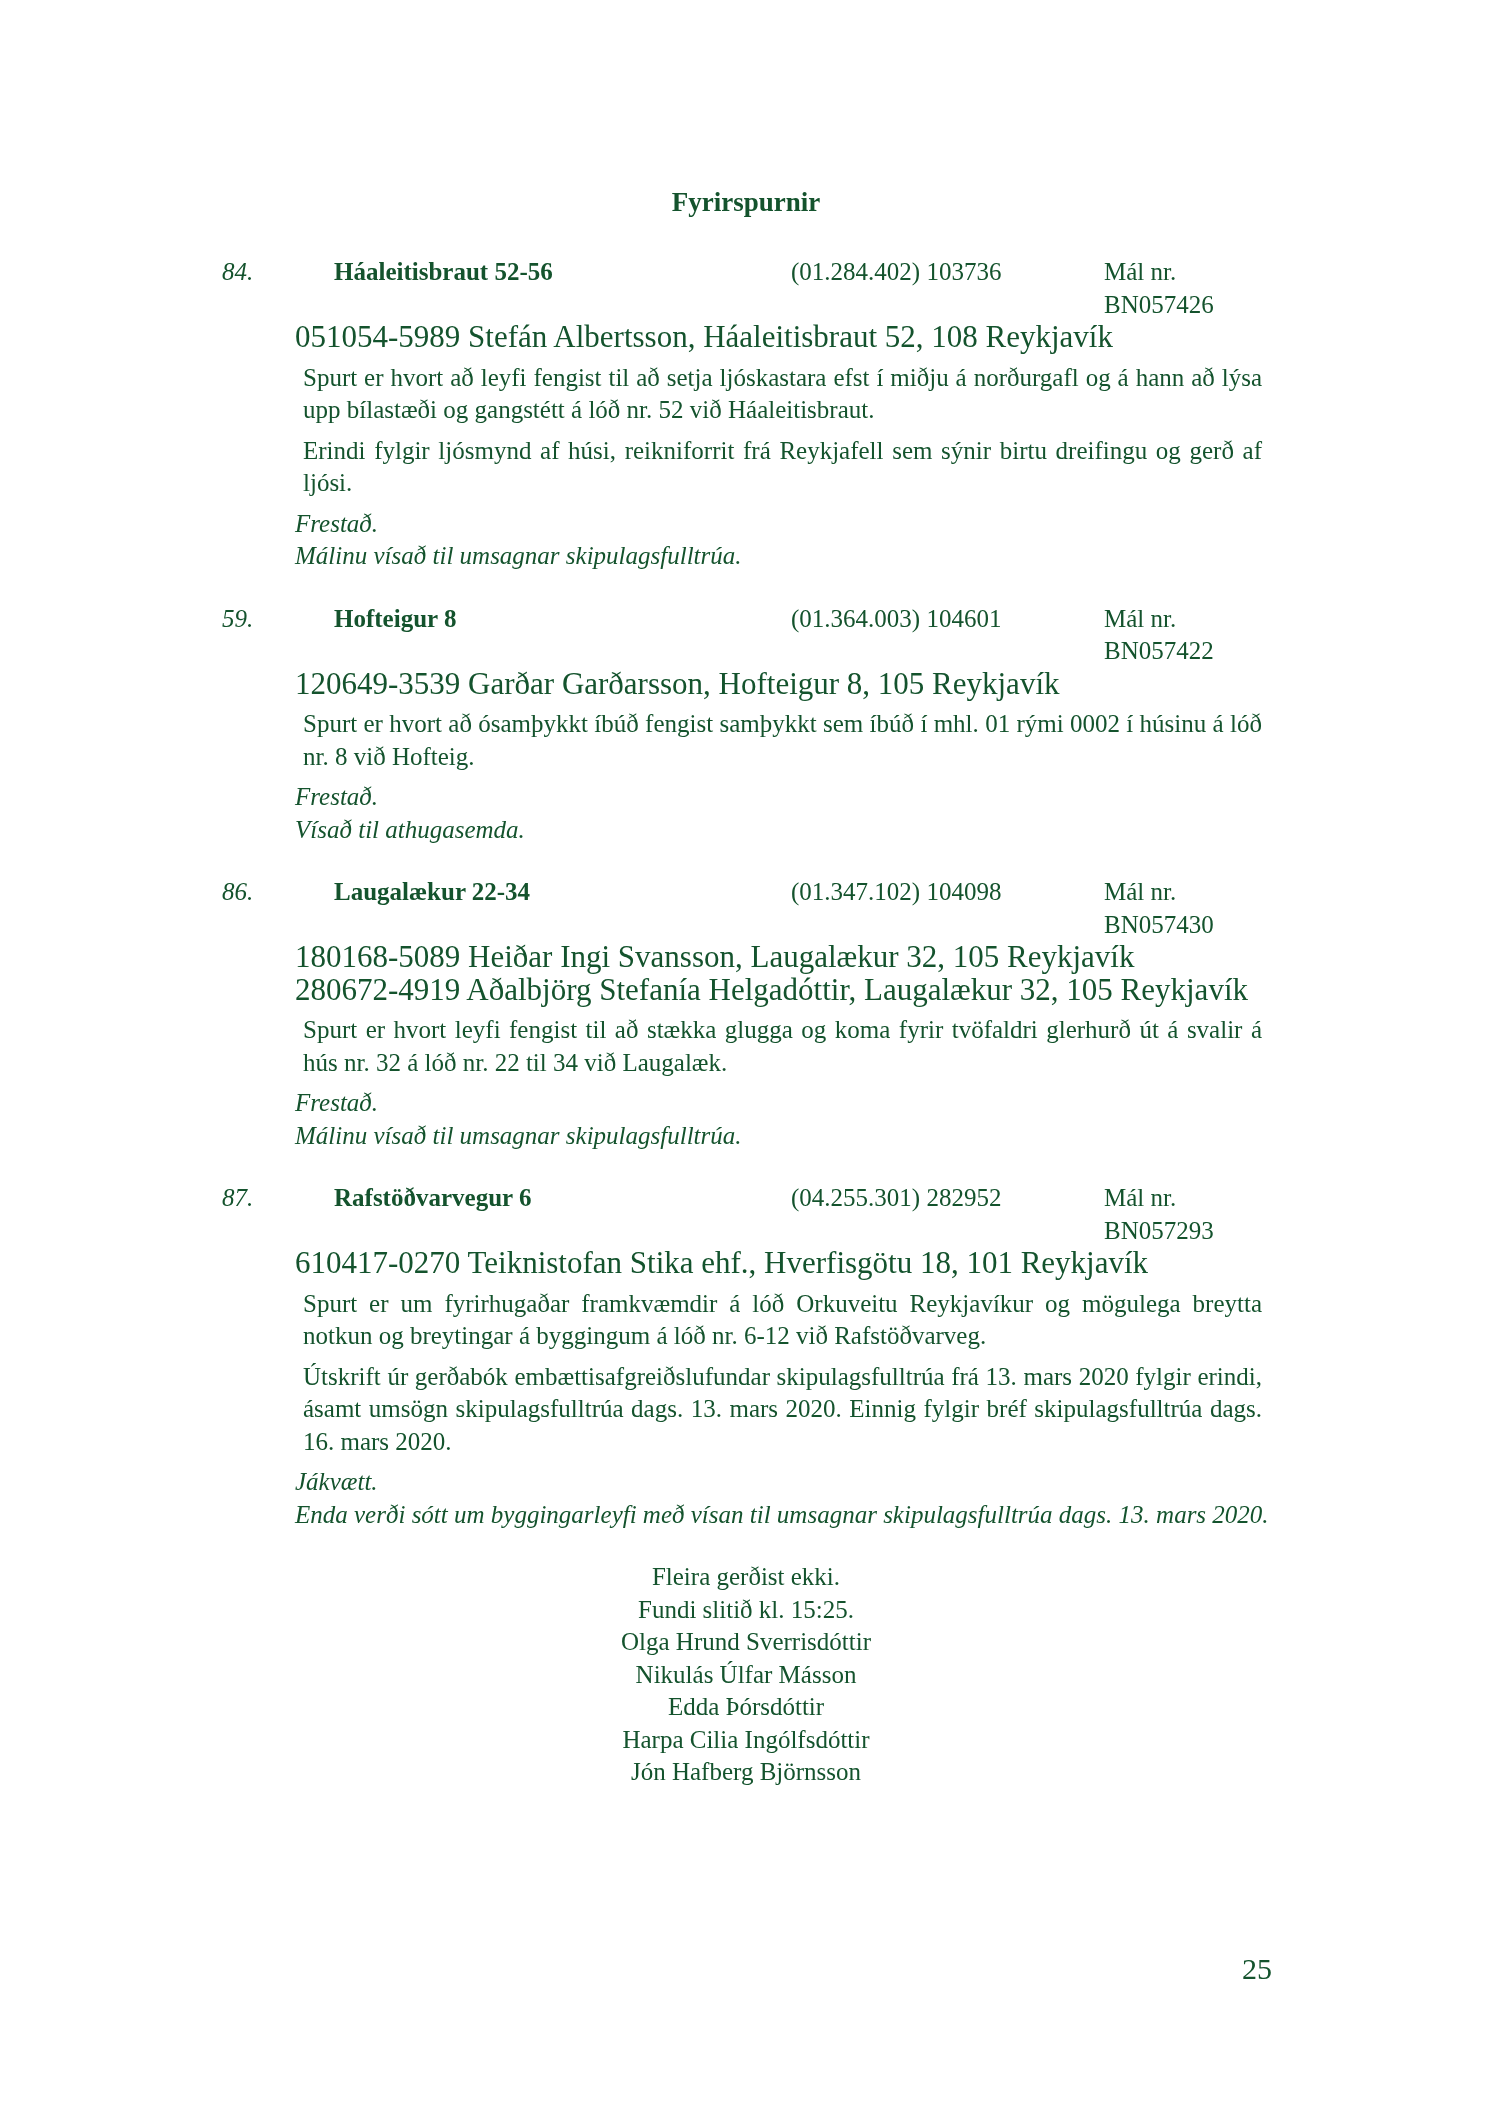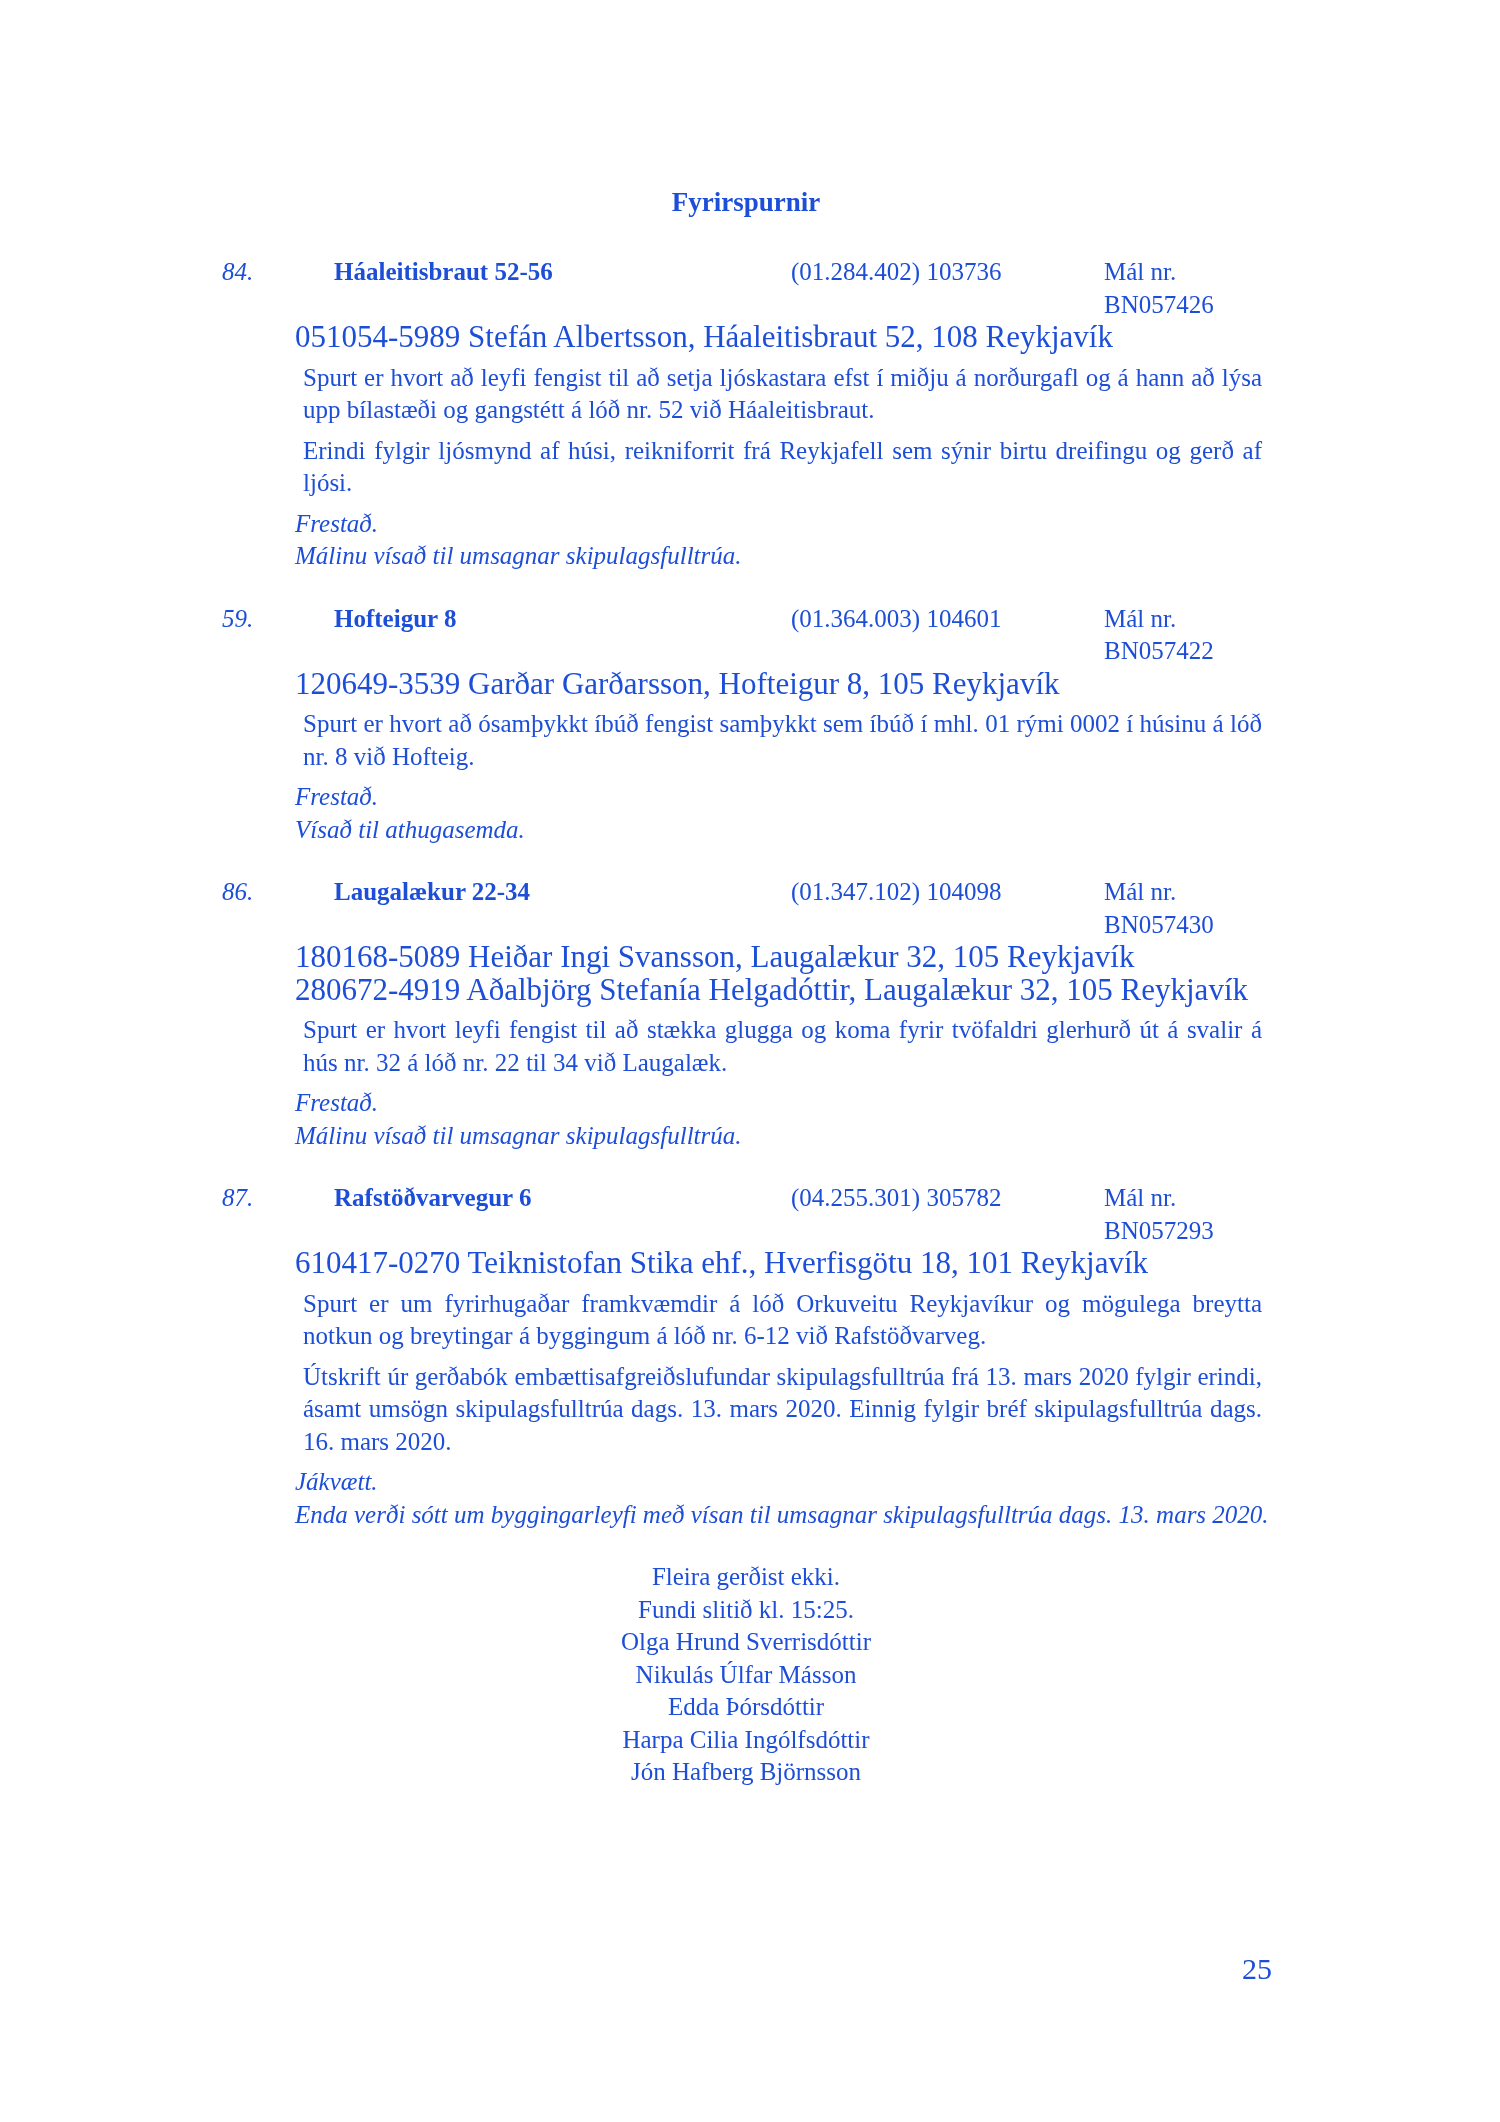--- a/index.html
+++ b/index.html
@@ -3,21 +3,21 @@
 <meta charset="utf-8">
 <style>
   html, body { margin: 0; padding: 0; background: #ffffff; }
   .page {
     position: relative;
     width: 1500px;
     height: 2122px;
     box-sizing: border-box;
     padding: 186px 230px 0 222px;
     background: #ffffff;
-    color: #1d4ed8;
+    color: #14532d;
     font-family: "Liberation Serif", serif;
     font-size: 25px;
     line-height: 32.5px;
   }
   .doc-title {
     font-size: 27px;
     line-height: 33px;
     font-weight: bold;
     text-align: center;
     margin: 0 0 37px 0;
@@ -97,21 +97,21 @@
       <div class="decision">Frestað.</div>
       <div class="decision">Málinu vísað til umsagnar skipulagsfulltrúa.</div>
     </div>
   </section>
 
   <section class="item">
     <div class="num">87.</div>
     <div class="content">
       <div class="item-header">
         <span class="addr">Rafstöðvarvegur 6</span>
-        <span class="ref">(04.255.301) 305782</span>
+        <span class="ref">(04.255.301) 282952</span>
         <span class="case">Mál nr. BN057293</span>
       </div>
       <div class="meta">610417-0270 Teiknistofan Stika ehf., Hverfisgötu 18, 101 Reykjavík</div>
       <p class="body-par">Spurt er um fyrirhugaðar framkvæmdir á lóð Orkuveitu Reykjavíkur og mögulega breytta notkun og breytingar á byggingum á lóð nr. 6-12 við Rafstöðvarveg.</p>
       <p class="body-par">Útskrift úr gerðabók embættisafgreiðslufundar skipulagsfulltrúa frá 13. mars 2020 fylgir erindi, ásamt umsögn skipulagsfulltrúa dags. 13. mars 2020. Einnig fylgir bréf skipulagsfulltrúa dags. 16. mars 2020.</p>
       <div class="decision">Jákvætt.</div>
       <div class="decision just">Enda verði sótt um byggingarleyfi með vísan til umsagnar skipulagsfulltrúa dags. 13. mars 2020.</div>
     </div>
   </section>
 

